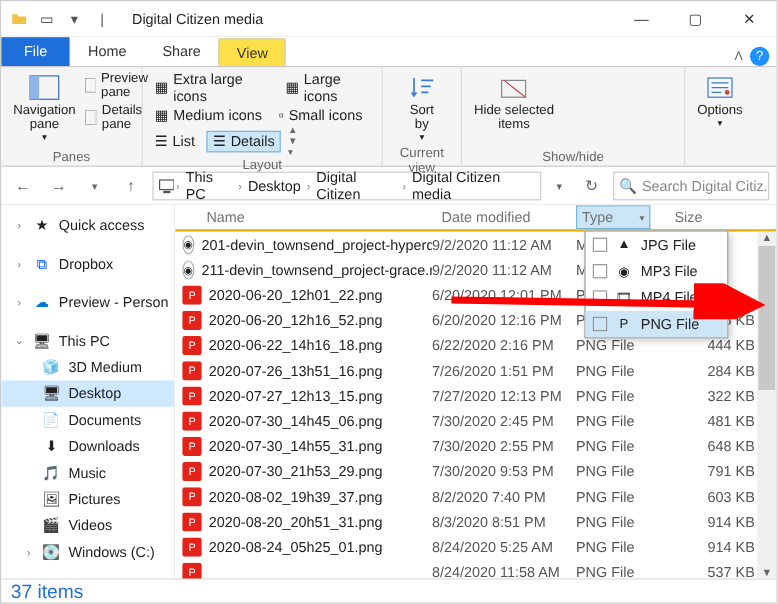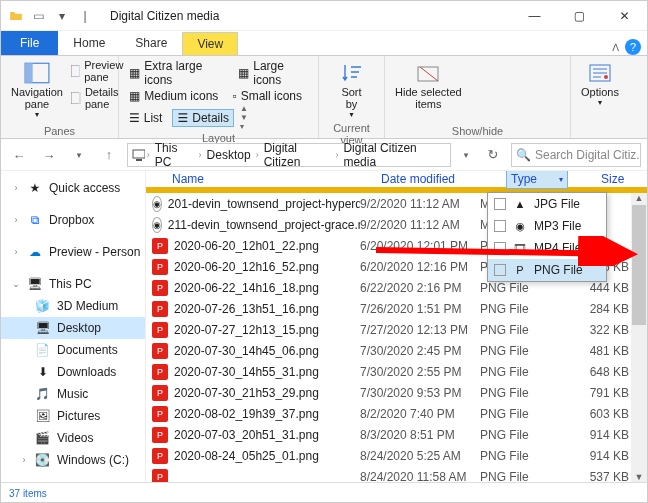--- a/index.html
+++ b/index.html
@@ -46,21 +46,21 @@
 .mainarea { display:flex; height: calc(503px - 30px - 24px - 84px - 32px - 22px); }
 .navpane { width: 145px; border-right: 1px solid #eee; overflow:hidden; padding-top:6px; }
 .navitem { display:flex; align-items:center; gap:6px; padding: 3px 0 3px 18px; font-size:12px; }
 .navitem.sel { background:#cde8ff; }
 .navitem.top { padding-left: 10px; }
 .nav-ico { width:16px; height:16px; display:flex;align-items:center;justify-content:center;font-size:12px; }
 .nav-exp { width:10px; font-size:9px; color:#777; text-align:center; }
 .navspace { height:10px; }
 
 .filearea { flex:1; position:relative; overflow:hidden; }
-.cols { display:flex; border-bottom: 6px solid #eab308; height:22px; align-items:center; font-size:12px; color:#1d4ed8;gap:13px; }
+.cols { display:flex; border-bottom: 2px solid #eab308; height:22px; align-items:center; font-size:12px; color:#737373; }
 .col { padding: 0 8px; }
 .c-name { width: 214px; padding-left:26px; }
 .c-date { width: 120px; }
 .c-type { width: 62px; background:#cde6f7; border:1px solid #7ab5e0; display:flex; align-items:center; justify-content:space-between; padding:0 4px; height:20px; }
 .c-size { flex:1; text-align:left; padding-left:20px; }
 .rows { overflow:hidden; }
 .row { display:flex; align-items:center; height:21px; font-size:12px; }
 .r-name { width: 214px; display:flex; align-items:center; gap:6px; padding-left:6px; overflow:hidden; white-space:nowrap; }
 .r-date { width: 120px; color:#555; }
 .r-type { width: 62px; color:#555; overflow:hidden; white-space:nowrap; }
@@ -75,21 +75,21 @@
 
 .filter-pop { position:absolute; top:21px; right:40px; background:#fff; border:1px solid #999; box-shadow:2px 2px 6px rgba(0,0,0,.2); width:120px; z-index:50; }
 .filter-item { display:flex; align-items:center; gap:6px; padding:3px 6px; font-size:12px; }
 .filter-item.hl { background:#cde6f7; }
 .fi-ico { width:16px; height:16px; display:flex;align-items:center;justify-content:center; font-size:11px; }
 
 
 .arrow-ann { position:absolute; top:65px; left:230px; z-index:60; pointer-events:none; }
 
 
-.status { height:22px; border-top:1px solid #ddd; display:flex; align-items:center; padding:0 8px; font-size:10px; color:#1e6fd9; }
+.status { height:22px; border-top:1px solid #ddd; display:flex; align-items:center; padding:0 8px; font-size:16px; color:#1e6fd9; }
 </style>
 </head>
 <body>
 
 <div class="titlebar">
   <div class="tb-icons">
     <div class="qat-btn">
         <svg width="14" height="14" viewBox="0 0 24 24">
           <path fill="#f5c242" d="M2 5h7l2 3h11v11H2z"></path>
         </svg>
@@ -443,21 +443,21 @@
             <span class="fico png">P</span>
             <span>2020-08-02_19h39_37.png</span>
           </div>
           <div class="r-date">8/2/2020 7:40 PM</div>
           <div class="r-type">PNG File</div>
           <div class="r-size">603 KB</div>
         </div>
         <div class="row">
           <div class="r-name">
             <span class="fico png">P</span>
-            <span>2020-07-03_20h51_31.png</span>
+            <span>2020-08-20_20h51_31.png</span>
           </div>
           <div class="r-date">8/3/2020 8:51 PM</div>
           <div class="r-type">PNG File</div>
           <div class="r-size">914 KB</div>
         </div>
         <div class="row">
           <div class="r-name">
             <span class="fico png">P</span>
             <span>2020-08-24_05h25_01.png</span>
           </div>

